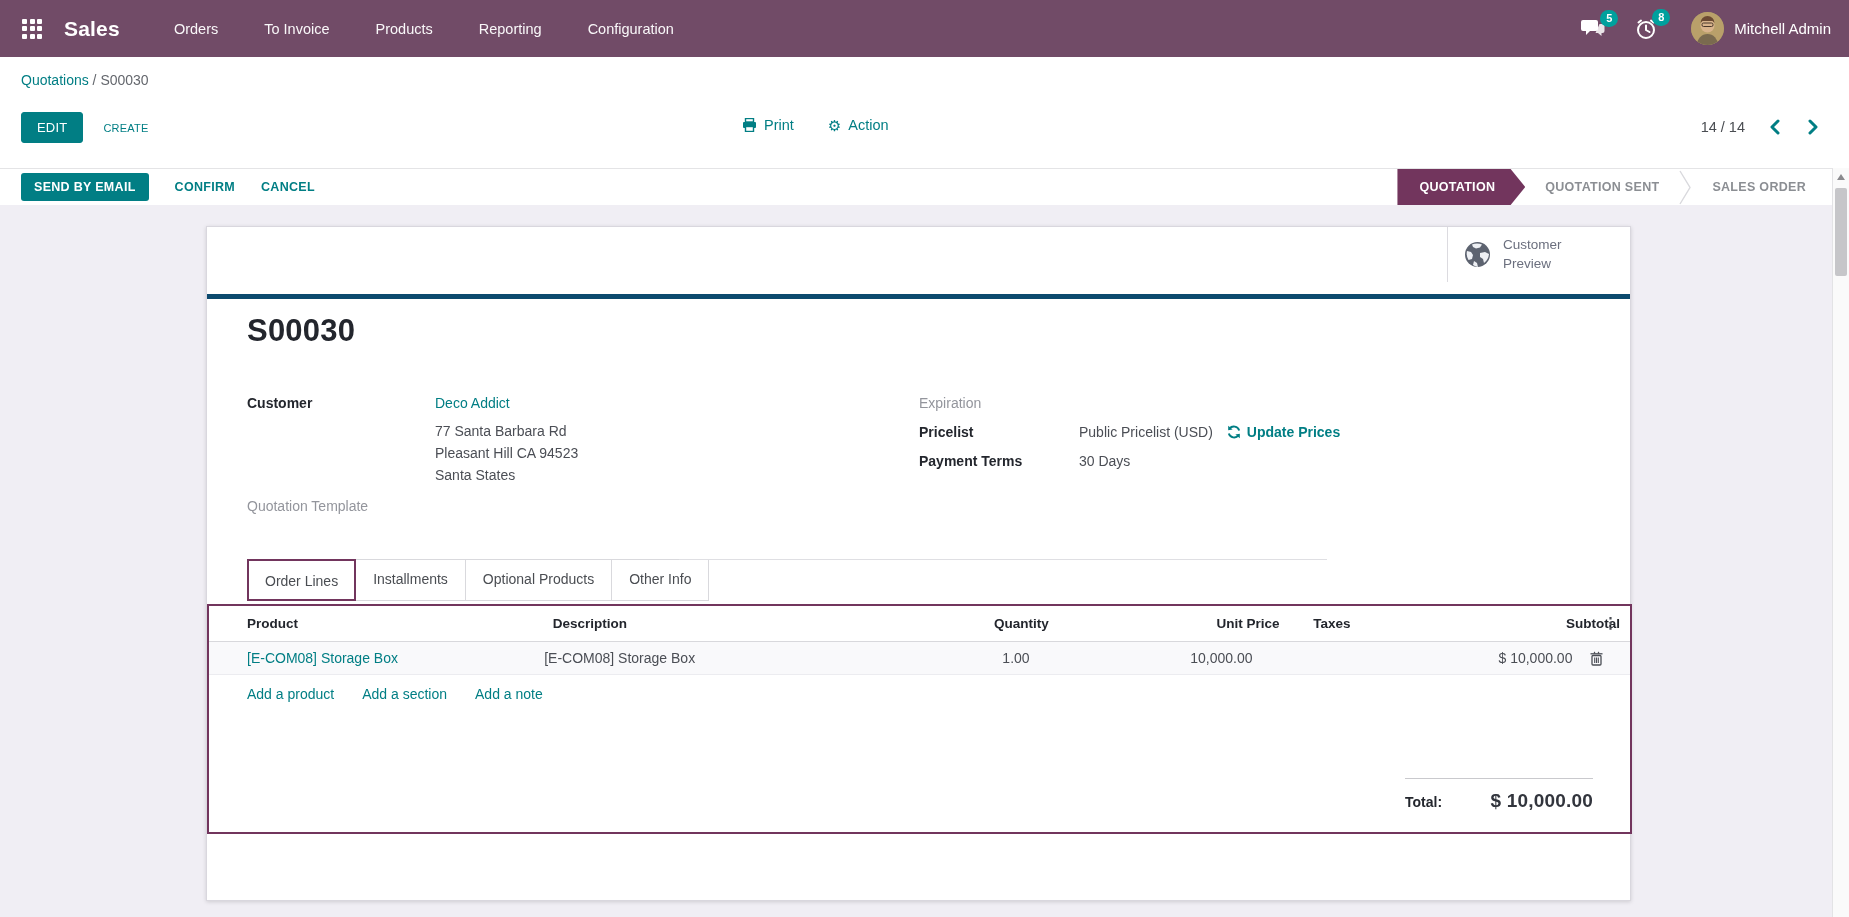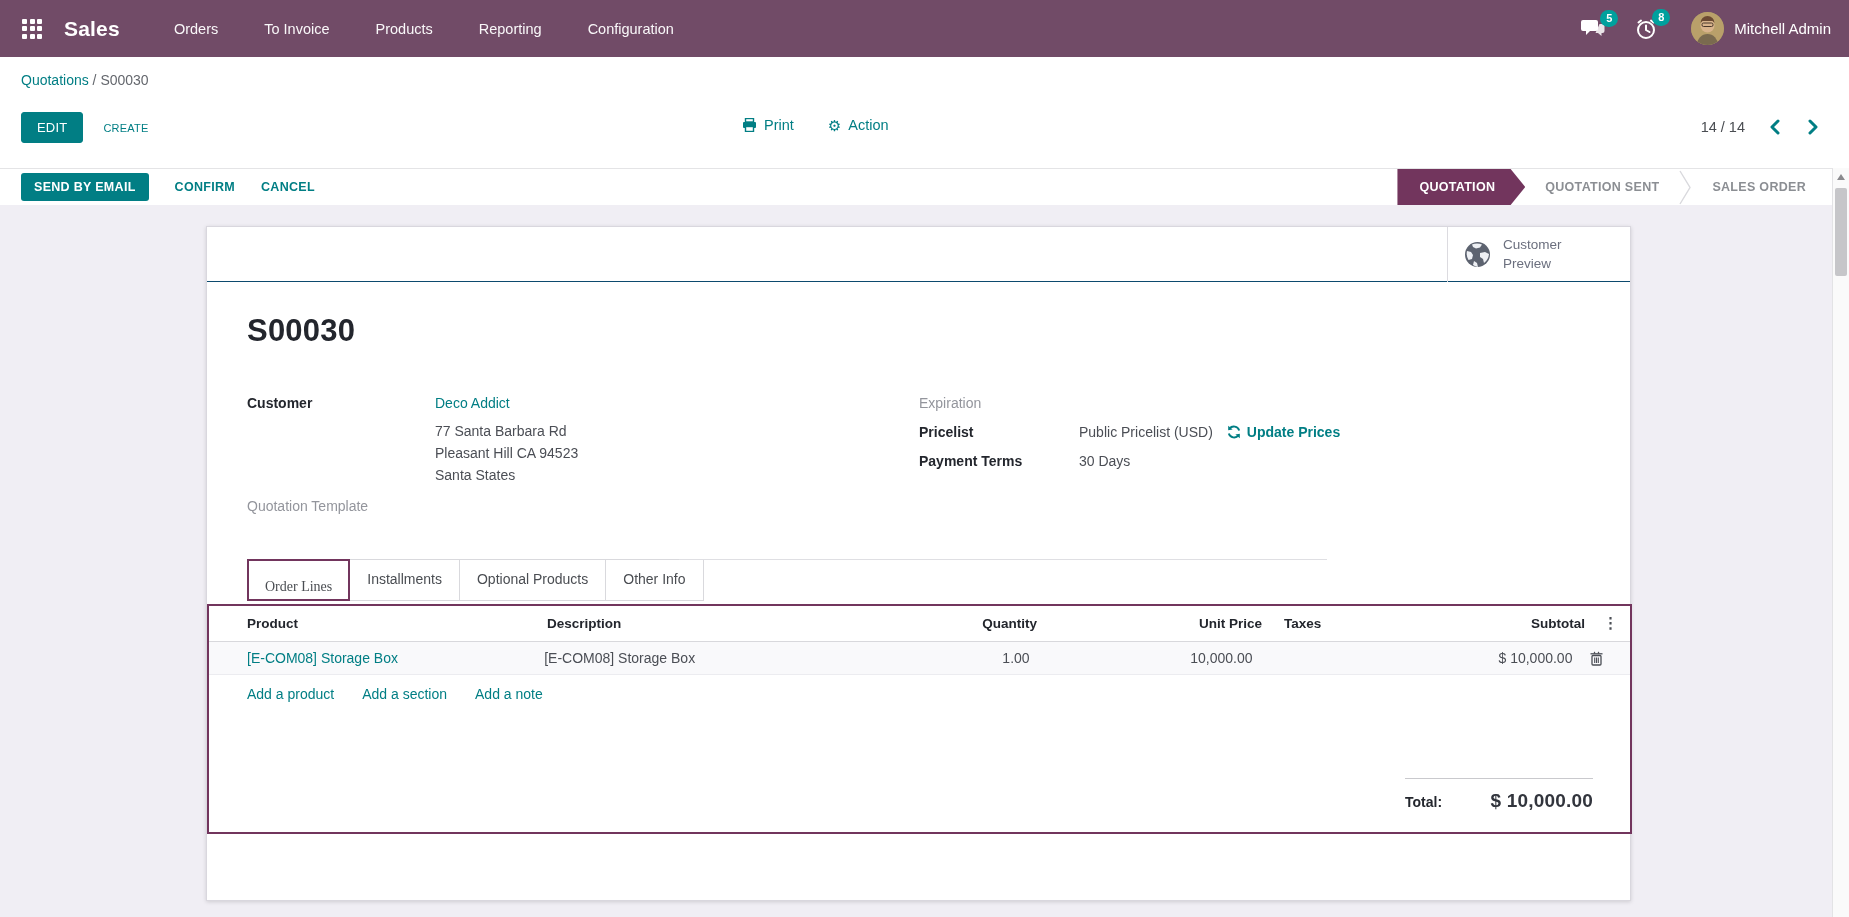--- a/index.html
+++ b/index.html
@@ -51,21 +51,21 @@
   .sb-btn-filled{background:var(--teal);color:#fff;border:none;font-size:12.5px;font-weight:600;padding:7px 13px;border-radius:3px;cursor:pointer;letter-spacing:.3px;}
   .sb-btn-link{background:none;border:none;color:var(--teal);font-size:12.5px;font-weight:600;cursor:pointer;letter-spacing:.3px;}
   .sb-stages{margin-left:auto;display:flex;align-items:center;height:37px;padding-right:6px;}
   .stage-active{height:37px;display:flex;align-items:center;background:var(--plum);color:#fff;font-size:12.5px;font-weight:700;letter-spacing:.3px;padding:0 30px 0 22px;clip-path:polygon(0 0,calc(100% - 15px) 0,100% 50%,calc(100% - 15px) 100%,0 100%);cursor:pointer;}
   .stage{color:#8b8e93;font-size:12.5px;font-weight:600;letter-spacing:.3px;padding:0 20px;cursor:pointer;white-space:nowrap;}
   .stage-sep{flex:none;}
 
   
   .content{position:absolute;top:205px;left:0;right:17px;bottom:0;background:#f0eef4;}
   .sheet{position:absolute;left:206px;top:21px;width:1425px;height:675px;background:#fff;border:1px solid #d9d7de;box-shadow:0 1px 4px rgba(0,0,0,.14);}
-  .sheet-topbar{position:absolute;top:0;left:0;right:0;height:55px;border-bottom:1px solid #0c4a6e;background:#fff;}
+  .sheet-topbar{position:absolute;top:0;left:0;right:0;height:72px;border-bottom:5px solid #0c4a6e;background:#fff;}
   .preview-btn{position:absolute;right:0;top:0;width:183px;height:55px;border-left:1px solid #dcdbe0;display:flex;align-items:center;gap:12px;padding-left:16px;cursor:pointer;color:#6b6f7e;font-size:13.5px;line-height:1.35;}
   .preview-label{width:84px;}
 
   .doc-title{position:absolute;left:40px;top:86px;font-size:31px;font-weight:700;color:var(--ink);letter-spacing:.2px;}
 
   .fields-left{position:absolute;left:40px;top:168px;width:560px;}
   .fields-right{position:absolute;left:712px;top:168px;width:640px;}
   .field-row{display:flex;margin-bottom:9px;align-items:baseline;}
   .field-label{width:188px;flex:none;font-size:14px;font-weight:700;color:var(--ink);}
   .fields-right .field-label{width:160px;}
@@ -73,27 +73,27 @@
   .field-value{font-size:14px;color:var(--body);}
   .link-teal{color:var(--teal);cursor:pointer;}
   .address{margin-left:188px;font-size:14px;color:var(--body);line-height:22px;margin-bottom:12px;}
   .pricelist-value{display:flex;align-items:center;gap:8px;}
   .update-prices{display:flex;align-items:center;gap:6px;color:var(--teal);font-weight:700;font-size:14px;cursor:pointer;margin-left:6px;}
   .fields-right .field-row{margin-bottom:13px;}
 
   
   .tabs{position:absolute;left:40px;top:332px;display:flex;align-items:stretch;height:42px;}
   .tab{border:1px solid #d9d9dd;background:#fff;color:#4a4d52;font-size:14px;padding:11px 17px;cursor:pointer;margin-right:-1px;white-space:nowrap;}
-  .tab-active{border:2px solid var(--plum);padding:18px 16px;position:relative;z-index:2;font-family:Liberation Serif, serif;}
+  .tab-active{border:2px solid var(--plum);padding:12px 16px;position:relative;z-index:2;}
   .tabs-ext-line{position:absolute;left:472px;top:332px;width:648px;height:1px;background:#dfdfe3;}
 
   
   .olines{position:absolute;left:0;top:377px;width:1425px;height:230px;border:2px solid var(--plum);background:#fff;}
   .trow{display:flex;align-items:center;padding-left:38px;padding-right:10px;}
-  .thead{height:36px;border-bottom:1px solid #d8d8dc;font-size:13.5px;font-weight:700;color:var(--ink);position:relative;}
+  .thead{height:36px;border-bottom:1px solid #d8d8dc;font-size:13.5px;font-weight:700;color:var(--ink);position:relative;justify-content:space-between;}
   .tdata{height:33px;background:#f9f9fb;border-bottom:1px solid #ececf0;font-size:14px;color:var(--body);}
   .c1{width:300px;}
   .c2{width:320px;}
   .c3{width:170px;text-align:right;}
   .c4{width:225px;text-align:right;}
   .cgap{width:22px;}
   .c5{width:118px;}
   .c6{width:183px;text-align:right;}
   .c7{width:48px;display:flex;justify-content:center;align-items:center;}
   .dots-glyph{position:absolute;right:12px;top:8px;font-size:15px;font-weight:700;color:#4b4e55;cursor:pointer;}

